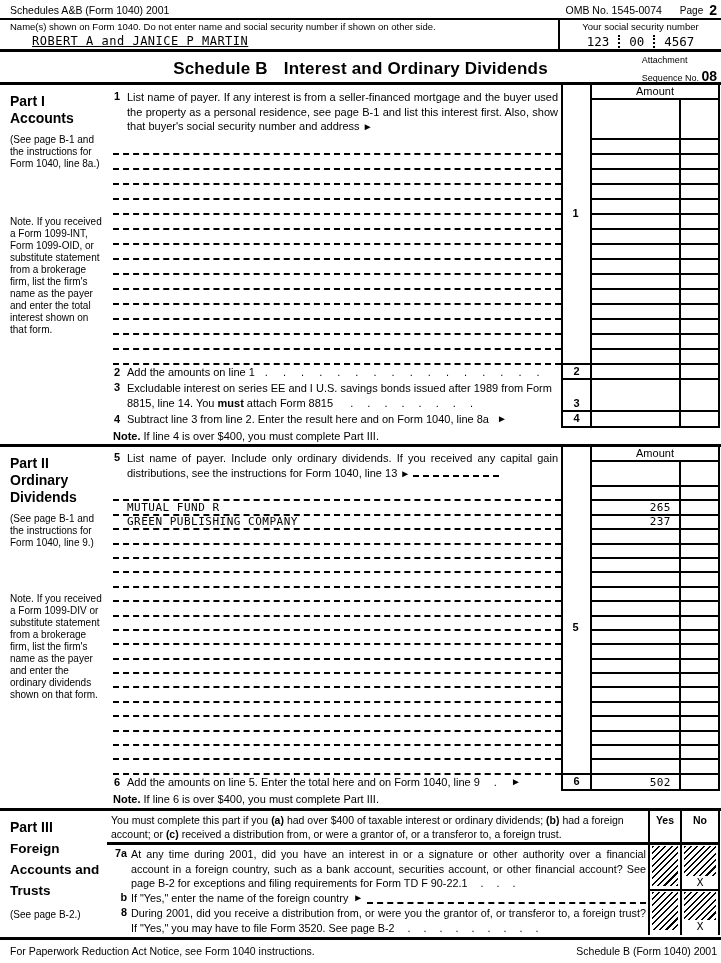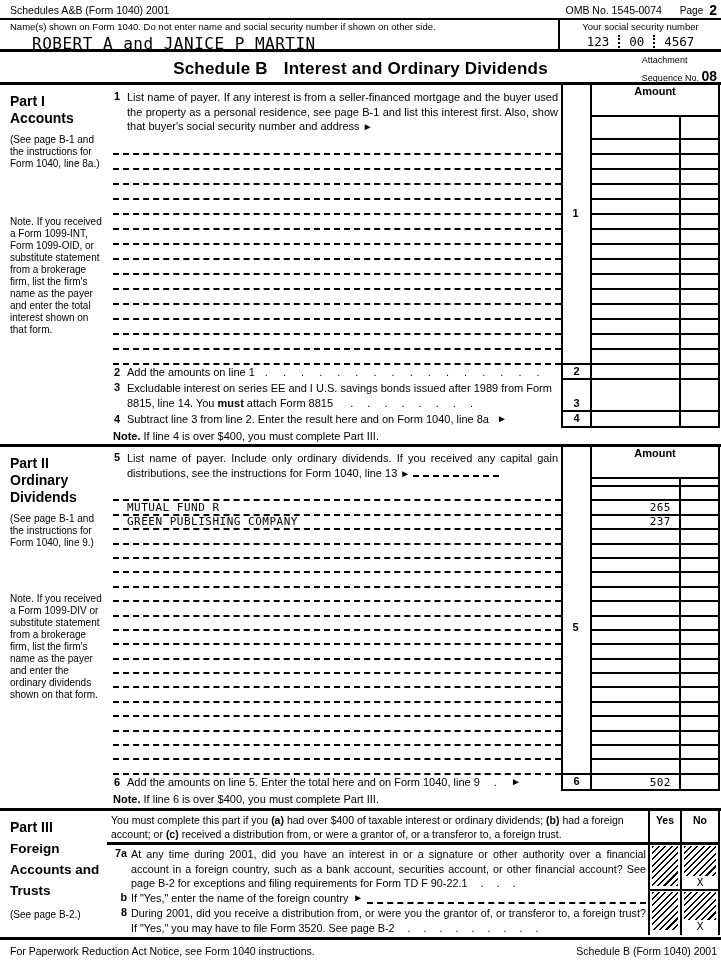--- a/index.html
+++ b/index.html
@@ -12,21 +12,21 @@
   
   .hdr-top { height: 20px; border-bottom: 2px solid #000; display: flex; align-items: flex-end; padding: 0 4px 2px 10px; }
   .hdr-top .form-id { flex: 1; font-size: 10.5px; }
   .hdr-top .omb { font-size: 10.5px; margin-right: 18px; }
   .hdr-top .page-lbl { font-size: 10px; margin-right: 6px; }
   .hdr-top .page-no { font-size: 14px; font-weight: bold; line-height: 12px; }
 
   .name-band { height: 32px; border-bottom: 3px solid #000; display: flex; }
   .name-left { flex: 1; padding: 1px 0 0 10px; }
   .name-label { font-size: 9.5px; }
-  .name-value { font-family: "DejaVu Sans Mono", monospace; font-size: 16px; letter-spacing: 0.5px; padding-left: 22px; margin-top: 2px; }
+  .name-value { font-family: "DejaVu Sans Mono", monospace; font-size: 12px; letter-spacing: 0.5px; padding-left: 22px; margin-top: 2px; text-decoration: underline; }
   .ssn-box { width: 163px; border-left: 2px solid #000; text-align: center; padding-top: 1px; }
   .ssn-label { font-size: 9.5px; }
   .ssn-value { font-family: "DejaVu Sans Mono", monospace; font-size: 12.5px; display: flex; justify-content: center; align-items: center; margin-top: 2px; }
   .ssn-sep { display: inline-block; width: 0; height: 13px; border-left: 2px dotted #000; margin: 0 9px; }
 
   .title-band { height: 33px; border-bottom: 3px solid #000; position: relative; display: flex; justify-content: center; gap: 16px; padding-top: 7px; }
   .sched-title, .sched-subtitle { font-weight: bold; font-size: 17px; letter-spacing: 0.2px; }
   .attachment { position: absolute; right: 4px; top: 3px; font-size: 9px; line-height: 1.3; }
   .seq-no { font-size: 14px; font-weight: bold; }
 
@@ -44,21 +44,21 @@
   .cell-num { width: 29px; border-left: 2px solid #000; text-align: center; font-weight: bold; }
   .cell-dollars { width: 89px; border-left: 2px solid #000; }
   .cell-cents { width: 41px; border-left: 2px solid #000; border-right: 2px solid #000; }
 
   .instr { display: flex; padding-top: 5px; }
   .lnum { width: 20px; text-align: center; font-weight: bold; flex: none; }
   .ltext { flex: 1; text-align: justify; line-height: 14.5px; padding-right: 3px; }
   .fill-dash { display: inline-block; width: 86px; height: 10px; border-bottom: 2px dashed #000; }
 
   .amount-block { width: 130px; display: flex; flex-direction: column; }
-  .amount-hdr { height: 32px; border-left: 2px solid #000; border-right: 2px solid #000; border-bottom: 2px solid #000; text-align: center; font-weight: bold; font-size: 11px; }
+  .amount-hdr { height: 15px; border-left: 2px solid #000; border-right: 2px solid #000; border-bottom: 2px solid #000; text-align: center; font-weight: normal; font-size: 11px; }
   .tall-cell { flex: 1; display: flex; }
   .tall-cell .cell-dollars, .tall-cell .cell-cents { border-bottom: 2px solid #000; }
 
   .entry-row .cell-text { border-bottom: 2px dashed #000; margin-left: 6px; width: 448px; display: flex; align-items: flex-end; padding: 0 0 0 14px; }
   .entry-row .cell-dollars, .entry-row .cell-cents { border-bottom: 2px solid #000; }
   .entry-row .cell-dollars { text-align: right; padding-right: 8px; display: flex; align-items: flex-end; justify-content: flex-end; }
   .p1 .entry-row { height: 15px; }
   .p2 .entry-row { height: 14.4px; }
   .last-entry .cell-num { border-bottom: 2px solid #000; }
 

